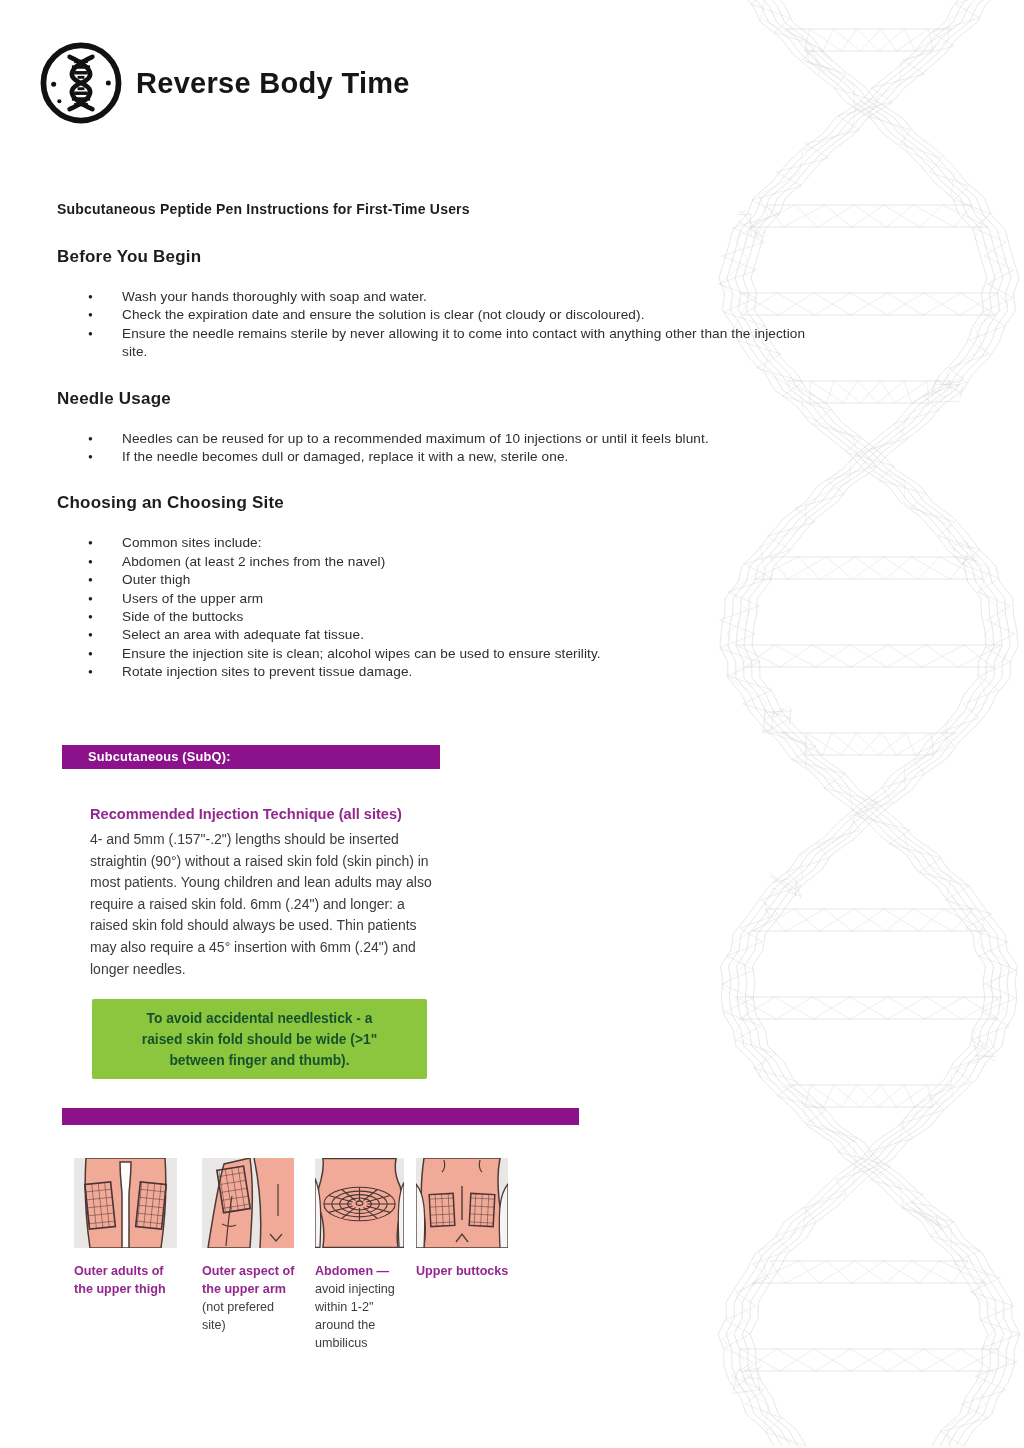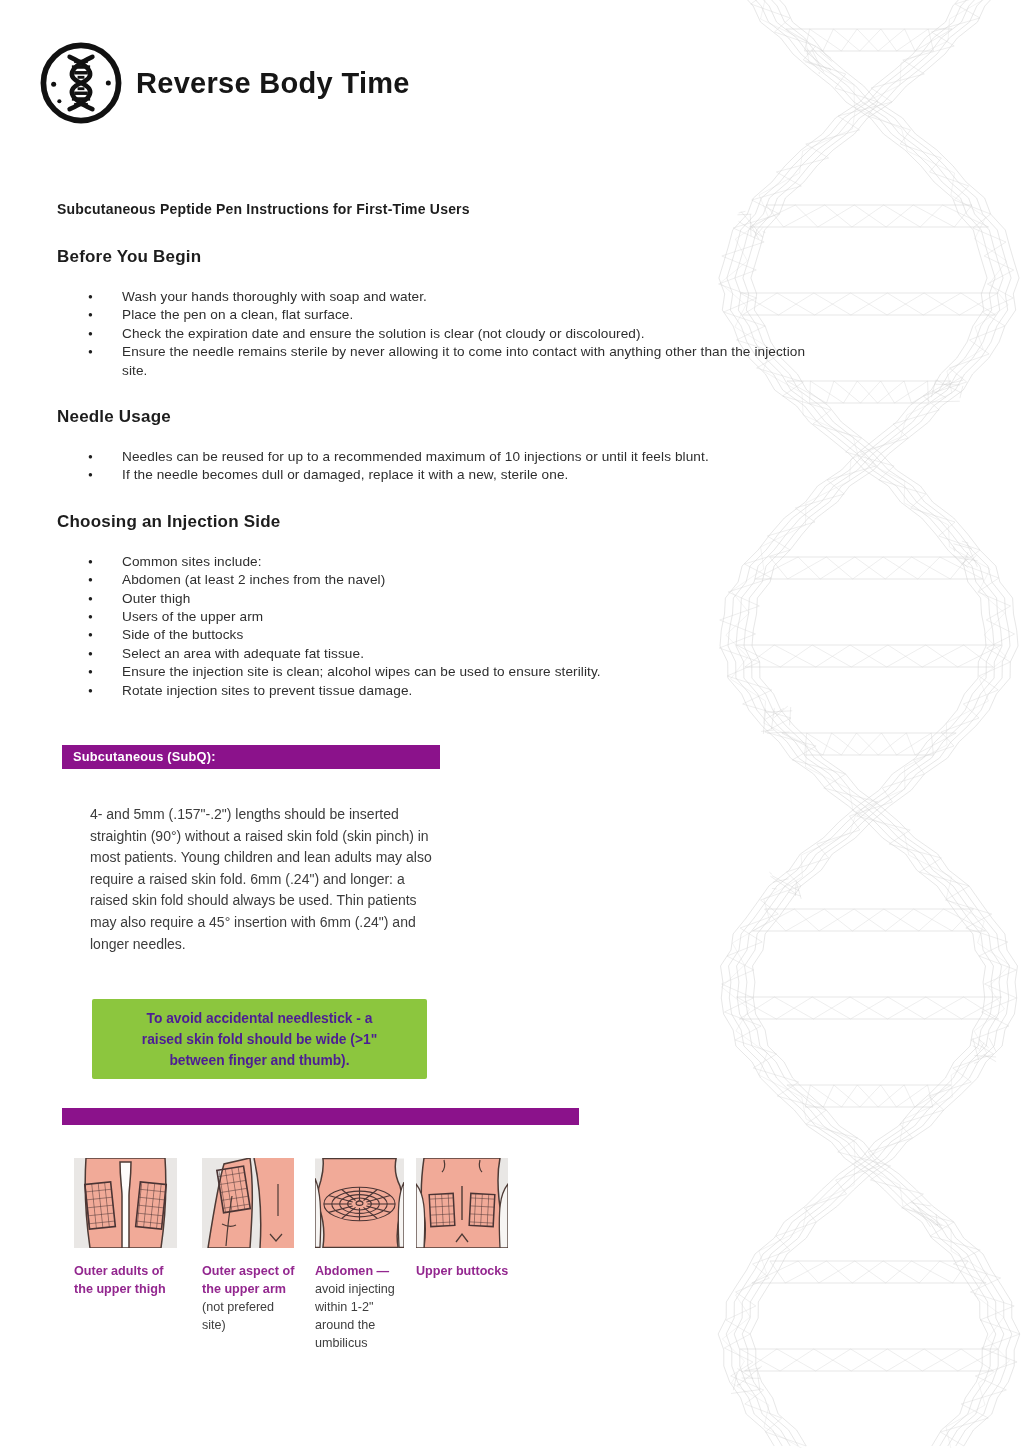--- a/index.html
+++ b/index.html
@@ -12,27 +12,27 @@
   .brand-name{font-size:29px;font-weight:800;color:#161616;letter-spacing:.3px;}
 
   .doc{position:absolute;left:57px;top:198px;width:755px;z-index:2;}
   .doc h1{font-size:14px;line-height:22px;font-weight:700;color:#1d1d1d;margin:0;letter-spacing:.2px;}
   .doc h2{font-size:17px;line-height:22px;font-weight:700;color:#1d1d1d;margin:26px 0 0;letter-spacing:.2px;}
   .doc ul{list-style:none;margin:20px 0 0;padding:0 0 0 65px;}
   .doc li{position:relative;font-size:13.6px;line-height:18.4px;color:#2e2e2e;letter-spacing:.1px;}
   .doc li::before{content:"●";position:absolute;left:-34px;top:0;font-size:8px;color:#1d1d1d;}
 
   .subq-banner{position:absolute;left:62px;top:745px;width:378px;height:24px;background:#8B128B;
-        color:#fff;font-weight:700;font-size:12.8px;line-height:24px;padding-left:11px;
+        color:#fff;font-weight:700;font-size:12.8px;line-height:24px;padding-left:26px;
         box-sizing:border-box;z-index:2;letter-spacing:.2px;}
   .technique{position:absolute;left:90px;top:804px;width:352px;z-index:2;}
   .technique h3{margin:0 0 5px;font-size:14.6px;line-height:20px;color:#93278F;font-weight:700;}
   .technique p{margin:0;font-size:14px;line-height:21.6px;color:#3c3c3c;}
   .callout{position:absolute;left:92px;top:999px;width:335px;height:80px;background:#8CC63E;
-        color:#4c1d95;font-weight:700;font-size:13.8px;line-height:21px;display:flex;align-items:center;
+        color:#14532d;font-weight:700;font-size:13.8px;line-height:21px;display:flex;align-items:center;
         justify-content:center;text-align:center;box-sizing:border-box;padding:8px 36px;z-index:2;border-radius:2px;}
   .purple-bar{position:absolute;left:62px;top:1108px;width:517px;height:17px;background:#8B128B;z-index:2;}
 
   .site{position:absolute;top:1158px;z-index:2;}
   .site svg{display:block;}
   .site .label{margin-top:14px;font-size:12.6px;line-height:18px;font-weight:700;color:#93278F;}
   .site .note{font-size:12.6px;line-height:18px;color:#3e3e3e;}
   .s1{left:74px;width:103px}.s2{left:202px;width:95px}.s3{left:315px;width:92px}.s4{left:416px;width:110px}
   .defs-holder{position:absolute;width:0;height:0;overflow:hidden;}
 </style>
@@ -207,47 +207,47 @@
     </span>
     <div class="brand-name">Reverse Body Time</div>
   </header>
 
   <main class="doc">
     <h1>Subcutaneous Peptide Pen Instructions for First-Time Users</h1>
 
     <h2>Before You Begin</h2>
     <ul>
       <li>Wash your hands thoroughly with soap and water.</li>
-      <li>Place the pen on a clean, flat surface.</li>
       <li>Check the expiration date and ensure the solution is clear (not cloudy or discoloured).</li>
       <li>Ensure the needle remains sterile by never allowing it to come into contact with anything other than the injection site.</li>
     </ul>
 
     <h2>Needle Usage</h2>
     <ul>
       <li>Needles can be reused for up to a recommended maximum of 10 injections or until it feels blunt.</li>
       <li>If the needle becomes dull or damaged, replace it with a new, sterile one.</li>
     </ul>
 
-    <h2>Choosing an Injection Side</h2>
+    <h2>Choosing an Choosing Site</h2>
     <ul>
       <li>Common sites include:</li>
       <li>Abdomen (at least 2 inches from the navel)</li>
       <li>Outer thigh</li>
       <li>Users of the upper arm</li>
       <li>Side of the buttocks</li>
       <li>Select an area with adequate fat tissue.</li>
       <li>Ensure the injection site is clean; alcohol wipes can be used to ensure sterility.</li>
       <li>Rotate injection sites to prevent tissue damage.</li>
     </ul>
   </main>
 
   <div class="subq-banner">Subcutaneous (SubQ):</div>
 
   <section class="technique">
+    <h3>Recommended Injection Technique (all sites)</h3>
     <p>4- and 5mm (.157"-.2") lengths should be inserted straightin (90°) without a raised skin fold (skin pinch) in most patients. Young children and lean adults may also require a raised skin fold. 6mm (.24") and longer: a raised skin fold should always be used. Thin patients may also require a 45° insertion with 6mm (.24") and longer needles.</p>
   </section>
 
   <div class="callout">
     <span>To avoid accidental needlestick - a raised skin fold should be wide (&gt;1" between finger and thumb).</span>
   </div>
 
   <div class="purple-bar"></div>
 
   <div class="site s1">

